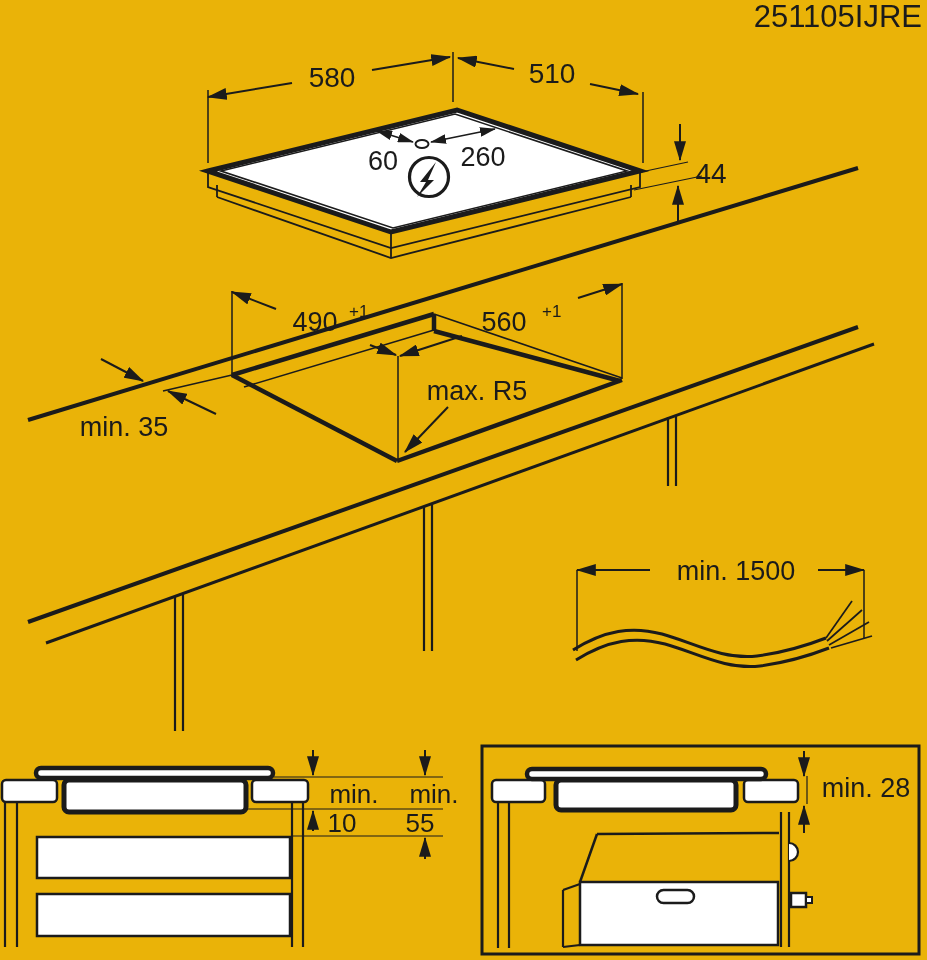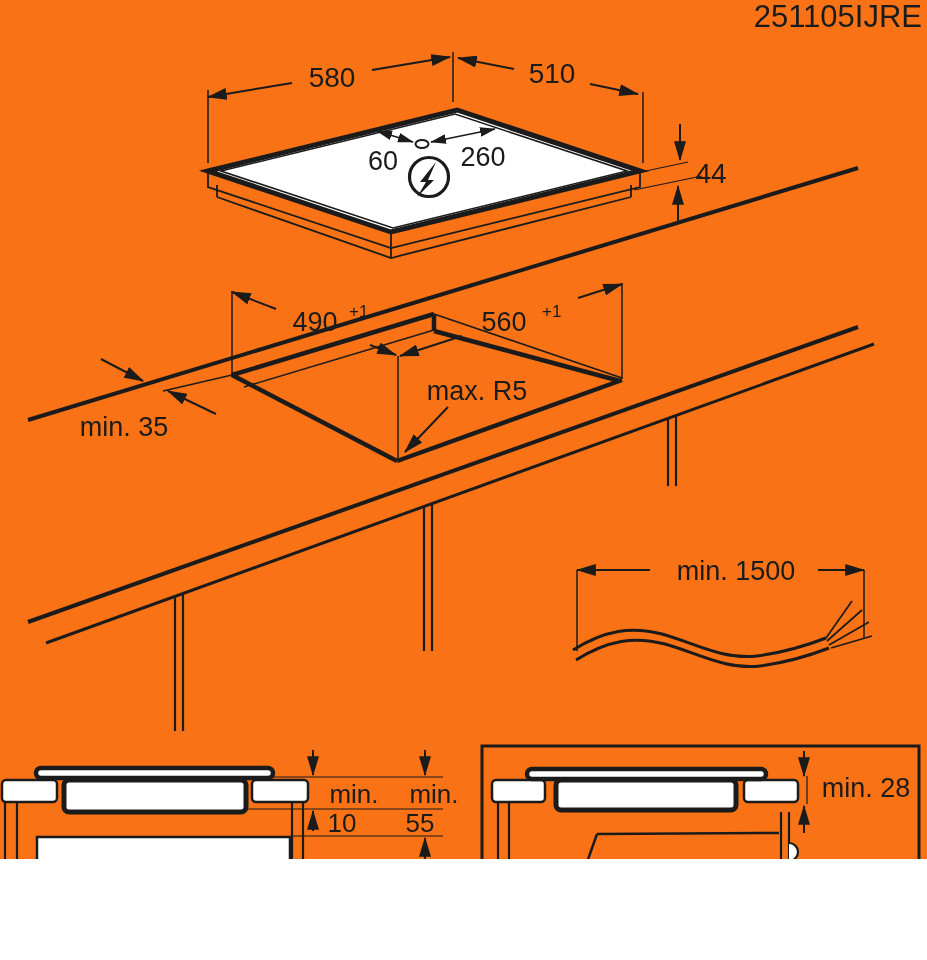--- a/index.html
+++ b/index.html
@@ -1,16 +1,16 @@
 <!DOCTYPE html>
 <html><head>
 <meta charset="utf-8">
 <style>
   html,body{margin:0;padding:0;background:#ffffff;}
-  .stage{position:relative;width:927px;height:859px;background:#f97316;overflow:hidden;}
+  .stage{position:relative;width:927px;height:960px;background:#eab308;overflow:hidden;}
   svg{display:block;}
   .ln{stroke:#1b1b1b;fill:none;stroke-linecap:butt;}
   .fillw{fill:#ffffff;}
   .t{font-family:"Liberation Sans","DejaVu Sans",sans-serif;fill:#1b1b1b;stroke:none;}
   .mid{text-anchor:middle;}
   .end{text-anchor:end;}
 </style>
 </head>
 <body>
 

